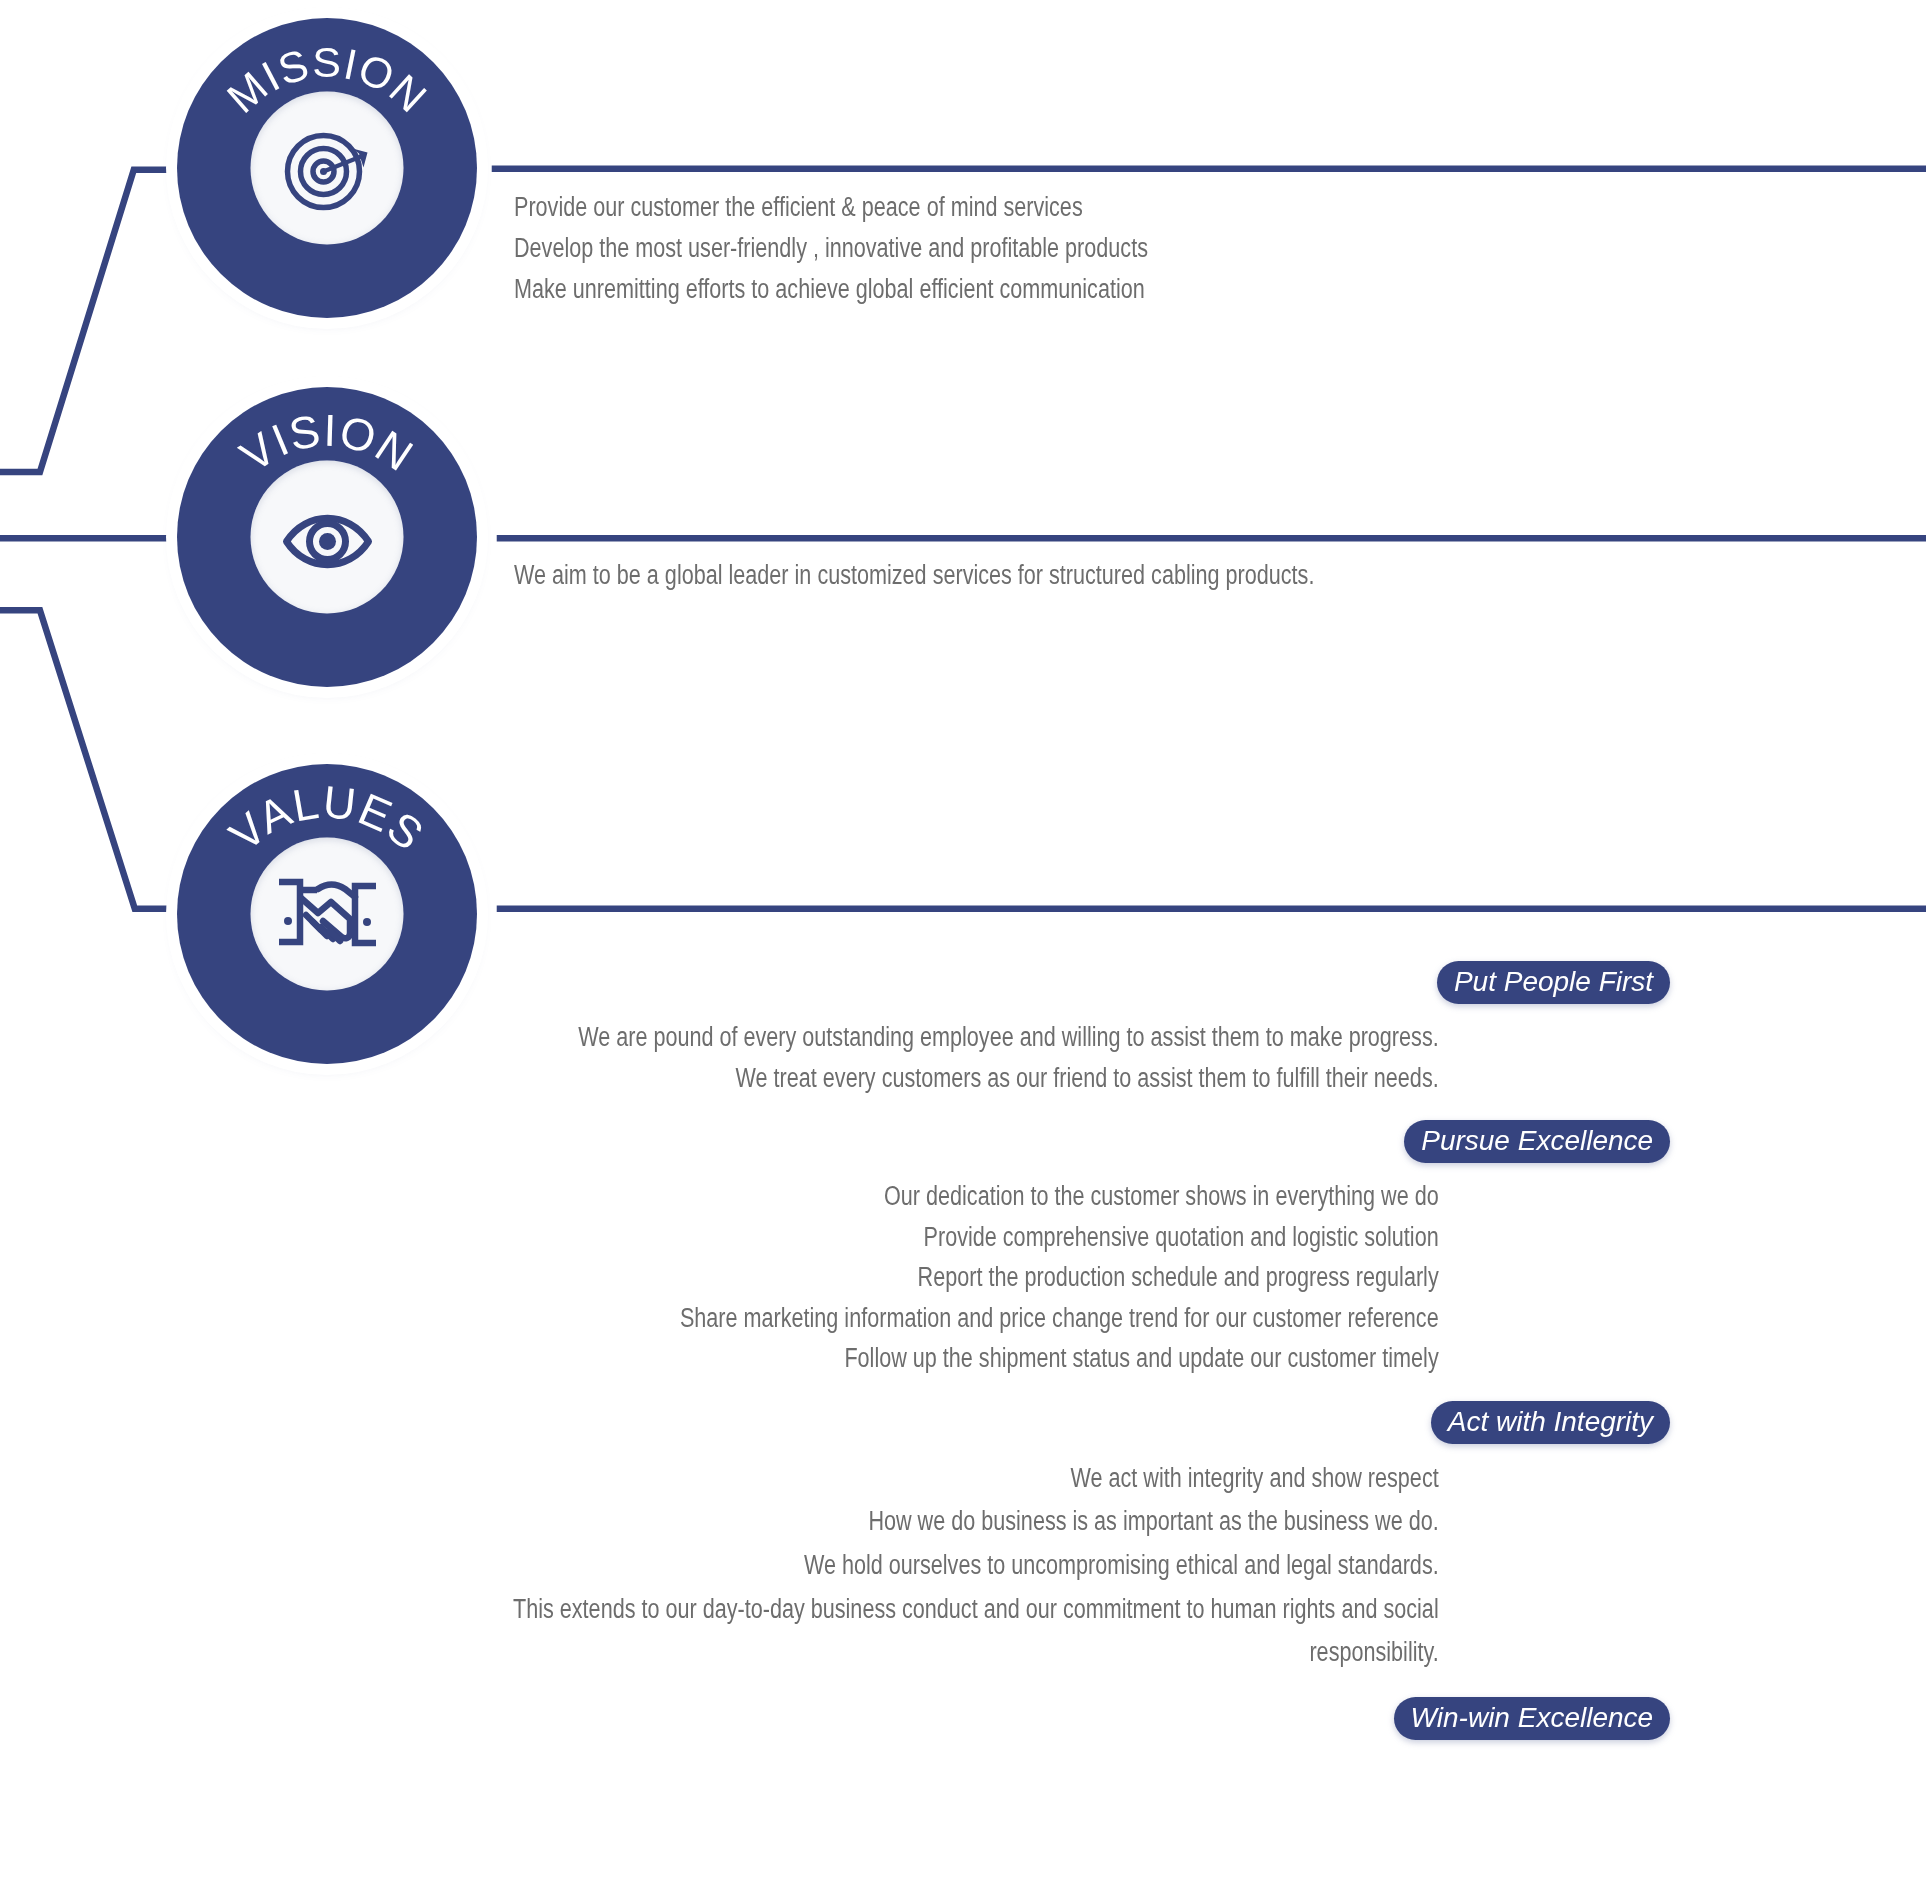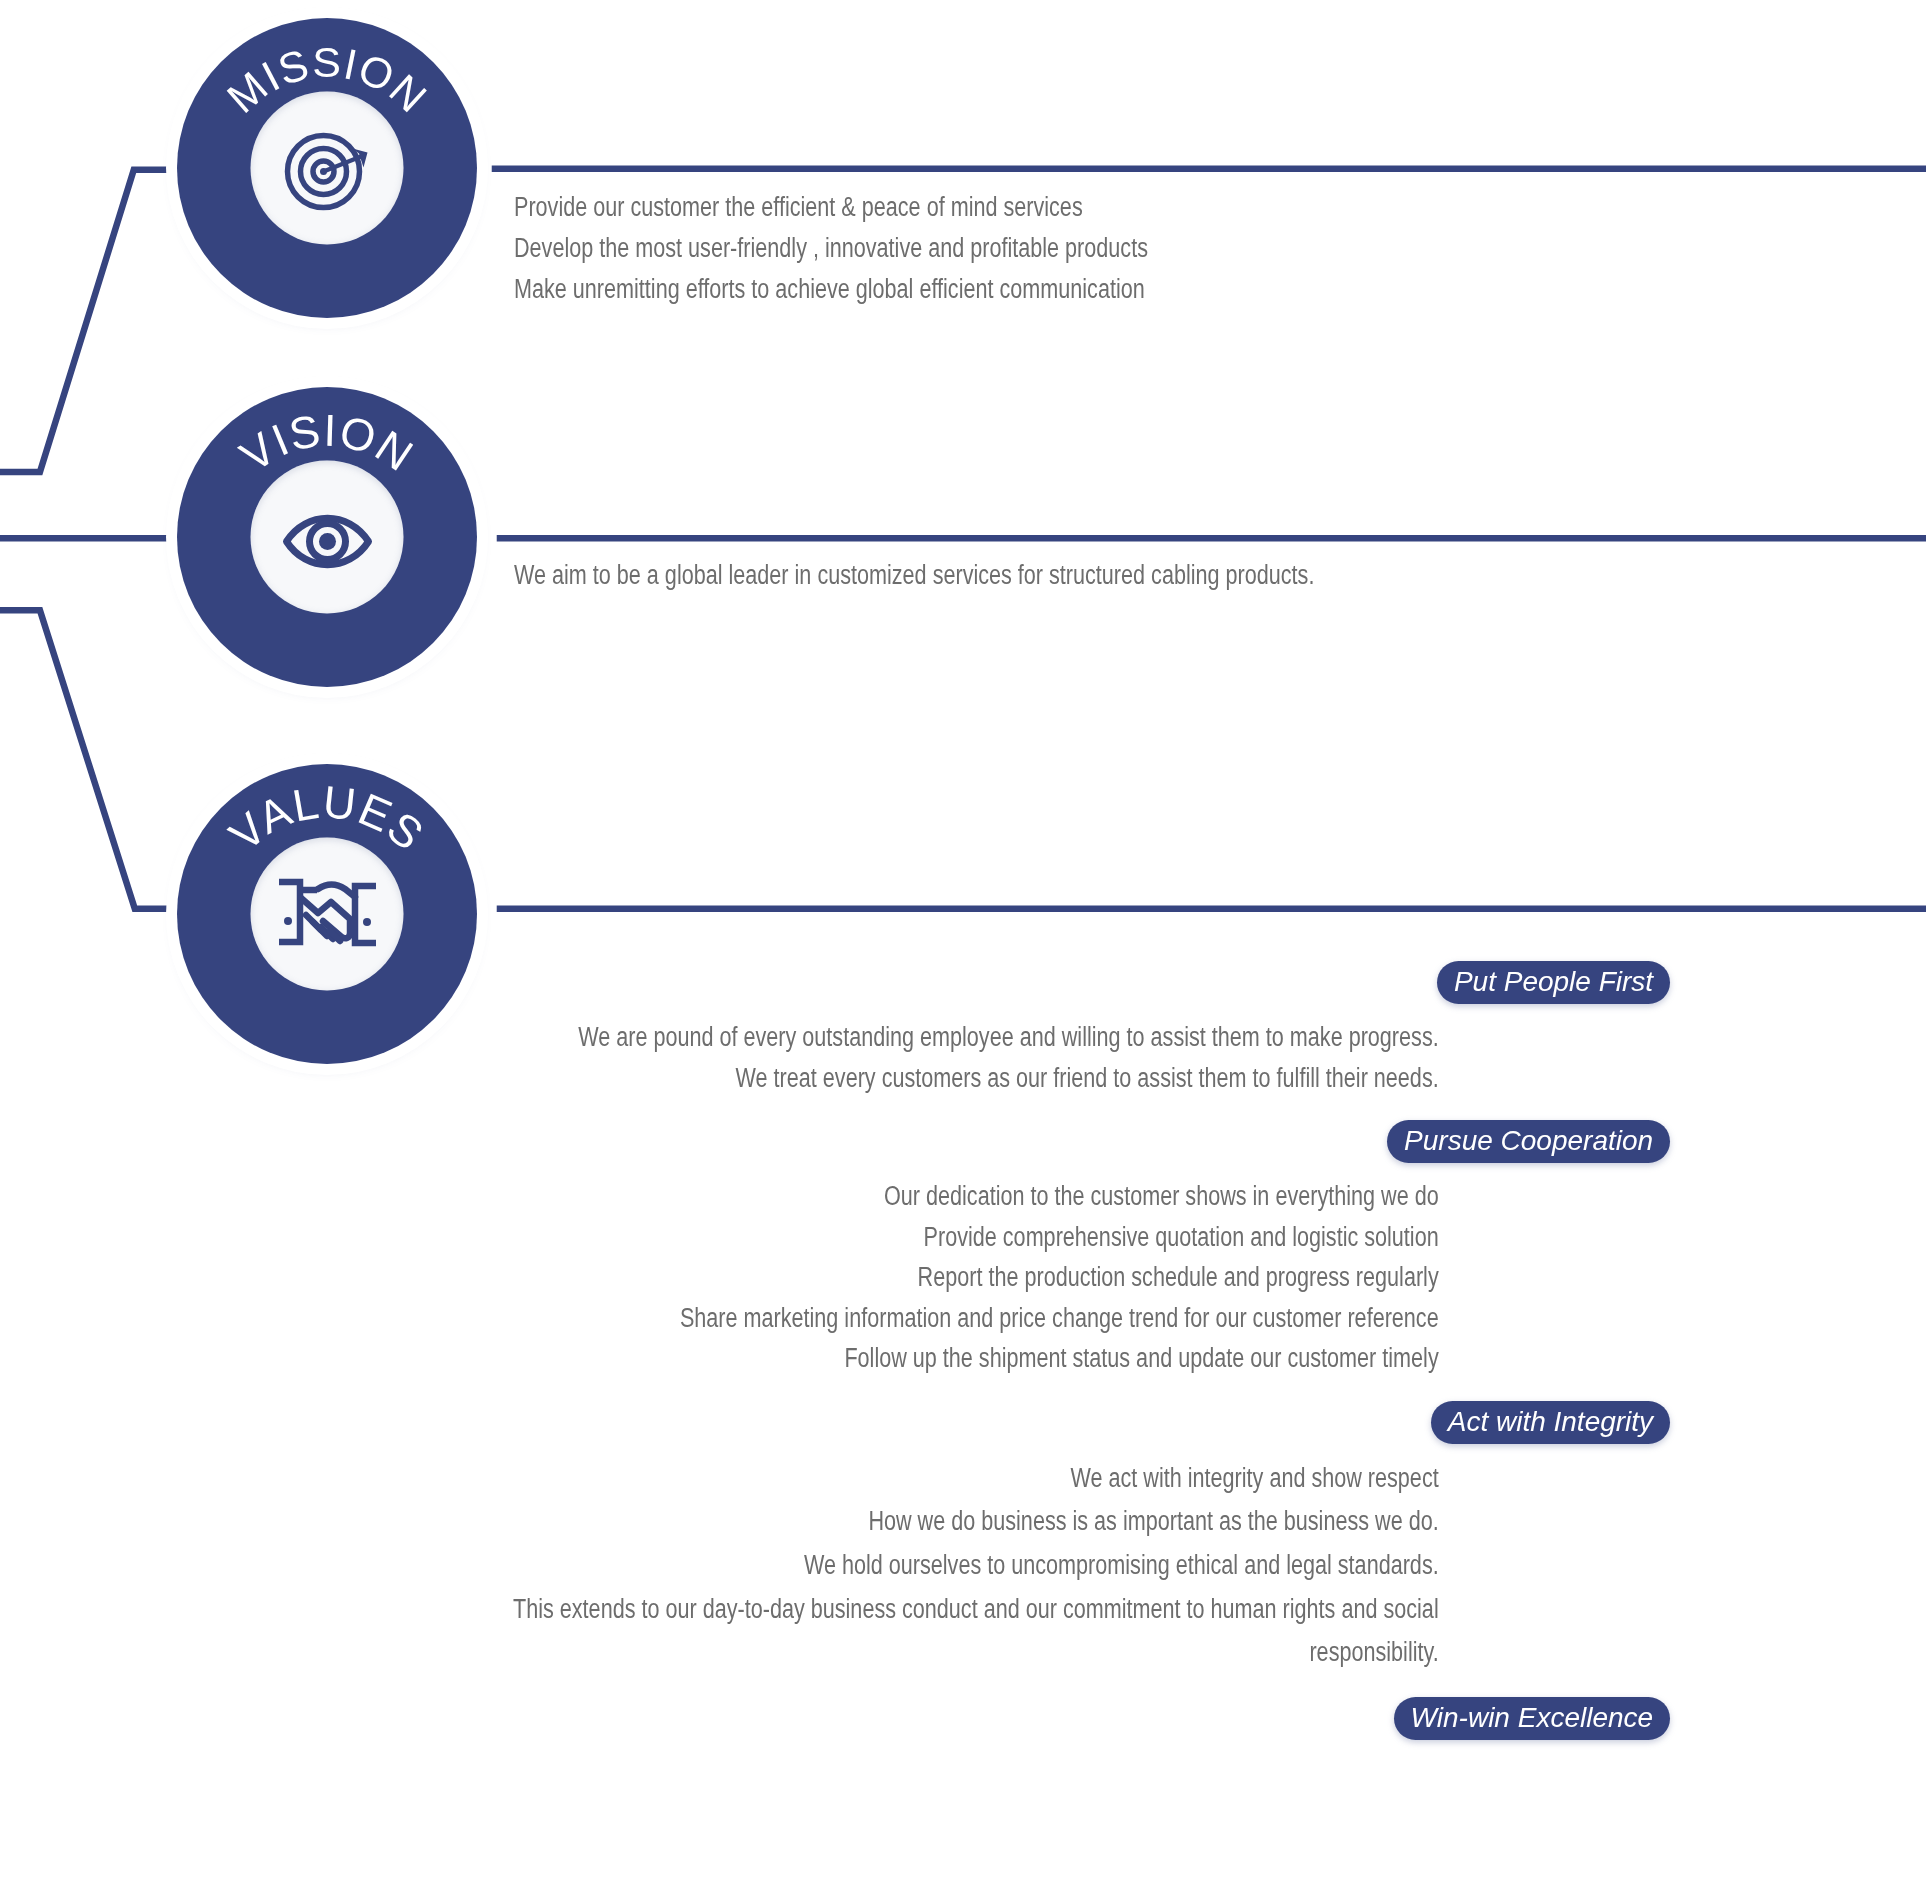--- a/index.html
+++ b/index.html
@@ -195,21 +195,21 @@
 
     <div class="value-group">
       <div class="pill">Put People First</div>
       <div class="value-lines">
         <div class="line">We are pound of every outstanding employee and willing to assist them to make progress.</div>
         <div class="line">We treat every customers as our friend to assist them to fulfill their needs.</div>
       </div>
     </div>
 
     <div class="value-group">
-      <div class="pill">Pursue Cooperation</div>
+      <div class="pill">Pursue Excellence</div>
       <div class="value-lines">
         <div class="line">Our dedication to the customer shows in everything we do</div>
         <div class="line">Provide comprehensive quotation and logistic solution</div>
         <div class="line">Report the production schedule and progress regularly</div>
         <div class="line">Share marketing information and price change trend for our customer reference</div>
         <div class="line">Follow up the shipment status and update our customer timely</div>
       </div>
     </div>
 
     <div class="value-group">

